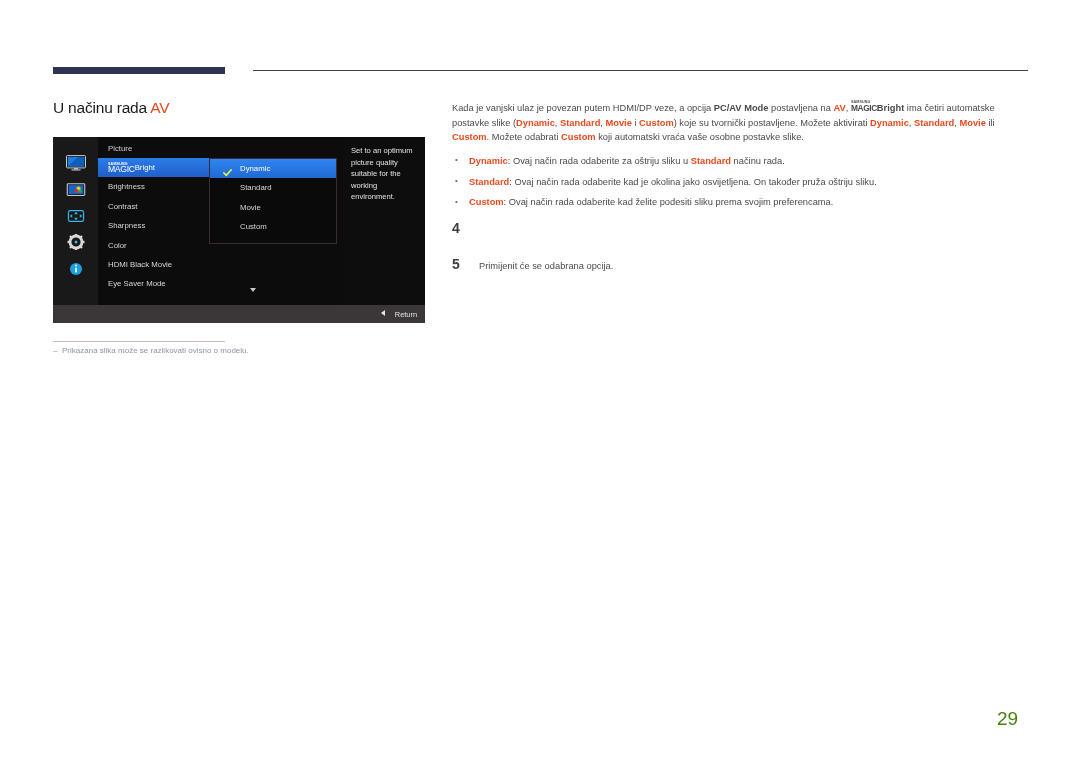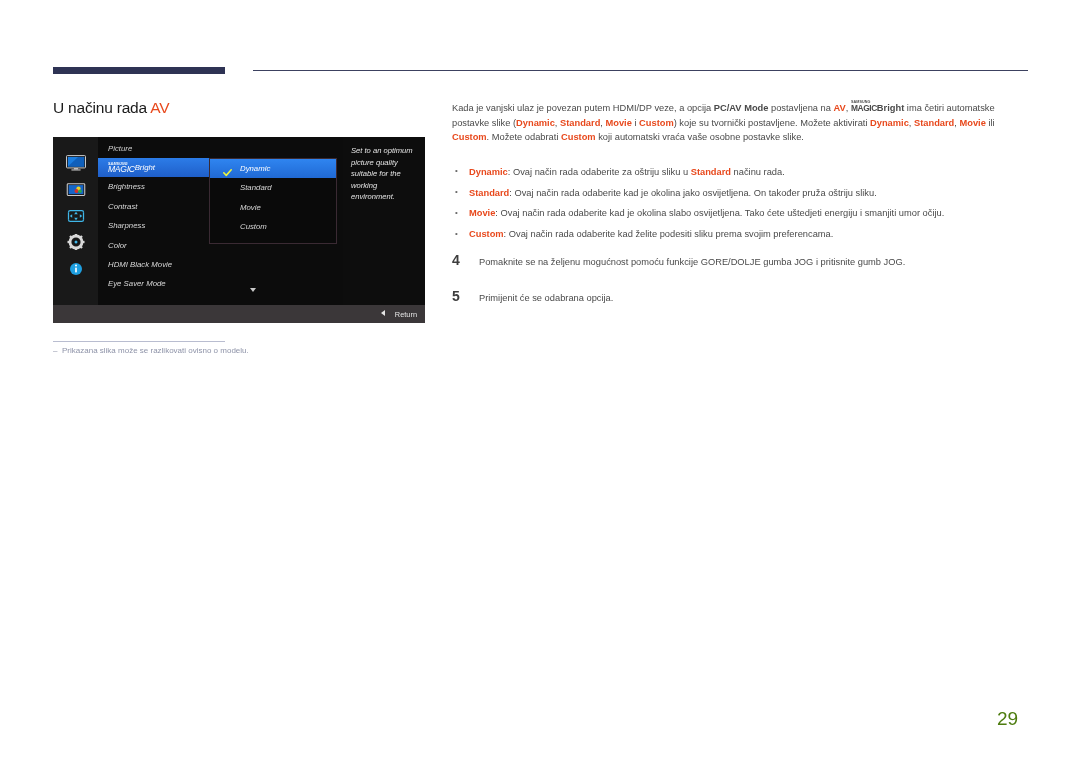--- a/index.html
+++ b/index.html
@@ -60,21 +60,20 @@
     color: #e8e8e8;
     font-size: 7.6px;
     box-sizing: border-box;
     overflow: hidden;
   }
   .osd-body {
     position: absolute;
     left: 0; top: 0;
     width: 372px;
     height: 196px;
-    font-style: italic;
   }
   
   .osd-rail {
     position: absolute;
     left: 0; top: 0;
     width: 45px;
     height: 168px;
     background: #191919;
   }
   .rail-icon {
@@ -301,21 +300,21 @@
   .magic-inline .mm {
     display: block;
     font-size: 8.4px;
     font-weight: bold;
     color: #4a4a4a;
     letter-spacing: -0.4px;
     line-height: 8px;
   }
 
   .bullets {
-    margin-top: 20px;
+    margin-top: 9px;
   }
   .bullet-row {
     position: relative;
     padding-left: 17px;
     font-size: 9.3px;
     line-height: 14.6px;
     color: #4a4a4a;
     margin-bottom: 6.2px;
     white-space: nowrap;
   }
@@ -491,31 +490,27 @@
   </div>
 
   <div class="bullets">
     <div class="bullet-row">
       <b>Dynamic</b><span>: Ovaj način rada odaberite za oštriju sliku u </span><b>Standard</b><span> načinu rada.</span>
     </div>
     <div class="bullet-row">
       <b>Standard</b><span>: Ovaj način rada odaberite kad je okolina jako osvijetljena. On također pruža oštriju sliku.</span>
     </div>
     <div class="bullet-row">
-      <b>Movie</b><span>: Ovaj način rada odaberite kad je okolina slabo osvijetljena. Tako ćete uštedjeti energiju i smanjiti umor očiju.</span>
-    </div>
-    <div class="bullet-row">
       <b>Custom</b><span>: Ovaj način rada odaberite kad želite podesiti sliku prema svojim preferencama.</span>
     </div>
   </div>
 
   <div class="steps">
     <div class="step-row">
       <div class="step-num">4</div>
-      <div class="step-text">Pomaknite se na željenu mogućnost pomoću funkcije GORE/DOLJE gumba JOG i pritisnite gumb JOG.</div>
     </div>
     <div class="step-row">
       <div class="step-num">5</div>
       <div class="step-text">Primijenit će se odabrana opcija.</div>
     </div>
   </div>
 
 </div>
 
 <div class="page-number">29</div>

